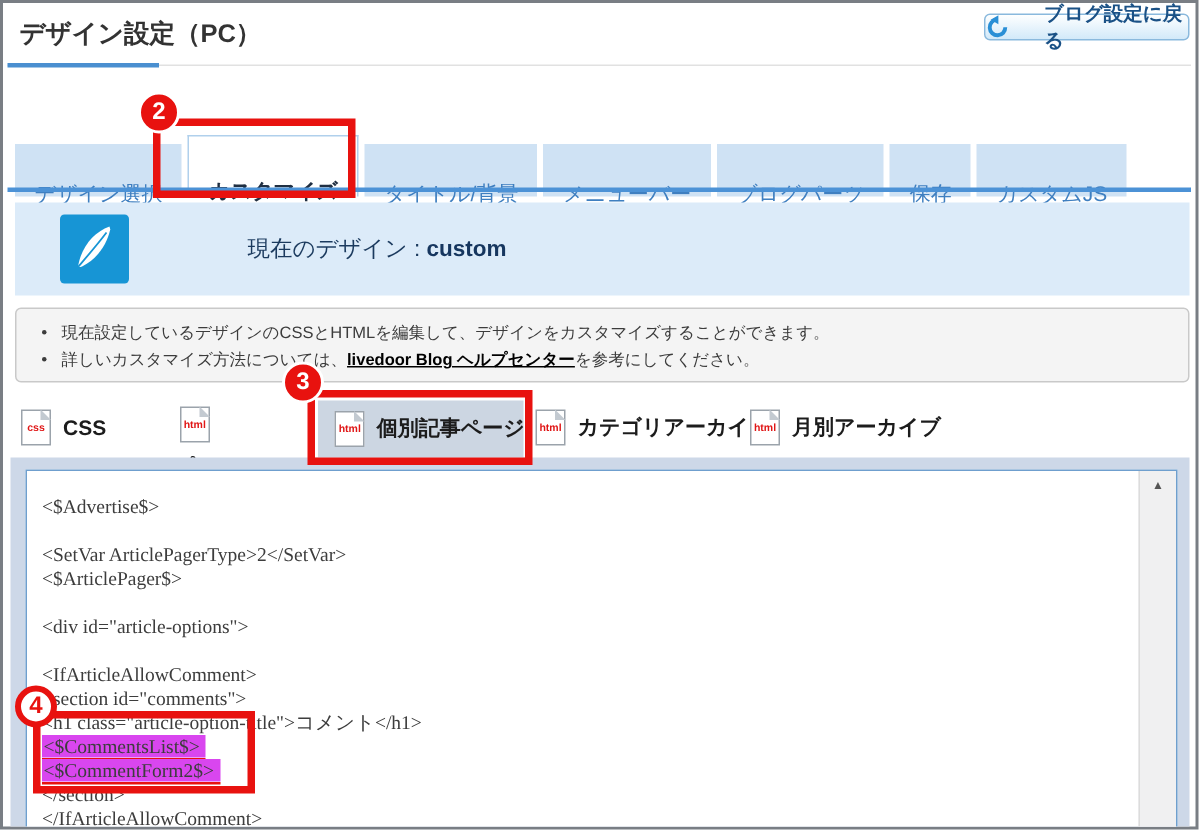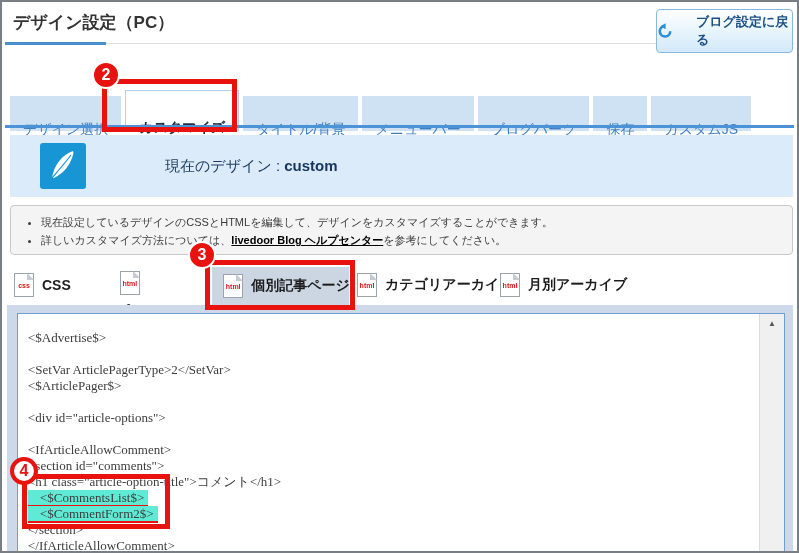--- a/index.html
+++ b/index.html
@@ -4,21 +4,21 @@
 <style>
   * { box-sizing: border-box; margin: 0; padding: 0; }
   html,body { width:799px; height:553px; }
   body { font-family: "Liberation Sans","DejaVu Sans",sans-serif; background:#fff; }
   .page { position:relative; width:799px; height:553px; border:2px solid #797e84; background:#fff; overflow:hidden; }
 
   
   .page-title { position:absolute; left:11px; top:9px; font-size:17px; font-weight:bold; color:#333; }
   .title-rule-blue { position:absolute; left:3px; top:40px; width:101px; height:3px; background:#4a8fd0; }
   .title-rule-gray { position:absolute; left:3px; right:3px; top:41px; height:1px; background:#e1e1e1; }
-  .back-btn { position:absolute; left:654px; top:7px; width:137px; height:44px; border:1px solid #8ab9dd; border-radius:4px;
+  .back-btn { position:absolute; left:654px; top:7px; width:137px; height:18px; border:1px solid #8ab9dd; border-radius:4px;
     background:linear-gradient(#feffff,#d2e9f9); display:flex; align-items:center; justify-content:center; gap:23px;
     font-size:13px; font-weight:bold; color:#1a5186; cursor:pointer; }
   .back-icon { width:16px; height:16px; display:inline-block; }
 
   
   .tabs { position:absolute; left:8px; top:88px; display:flex; gap:4px; align-items:flex-end; }
   .tab { height:35px; line-height:35px; padding:16px 13px; background:#cfe2f4; color:#3f7fc0; font-size:14px; cursor:pointer; white-space:nowrap;text-align:center; }
   .tab.active { height:41px; line-height:41px; background:#fff; border:1px solid #b0d0ec; border-bottom:0; font-weight:bold; color:#202f42; }
   .tabs-underline { position:absolute; left:3px; right:3px; top:123px; height:3px; background:#4c92d6; }
 
@@ -42,21 +42,21 @@
     border-bottom:7px solid #c3cad1; border-right:7px solid transparent; }
   .doc-icon span { position:absolute; left:0; right:0; top:8px; text-align:center; font-size:7px; font-weight:bold; color:#e01616; letter-spacing:0; }
   .file-selected-bg { position:absolute; left:210px; top:2px; width:137px; height:38px; background:#ccd6e2; }
   .file-selected-bg .file-item { position:absolute; left:0; top:5px; width:149px; justify-content:center; }
 
   
   .code-wrap { position:absolute; left:5px; right:4px; top:303px; bottom:-4px; background:#cdd8e8; }
   .code-box { position:absolute; left:10px; right:8px; top:8px; bottom:-2px; background:#fff; border:1px solid #6f9fce; cursor:text; }
   .code-text { position:absolute; left:10px; top:16px; right:30px; font-size:13px; color:#3d3d3d; }
   .code-line { height:16px; line-height:16px; white-space:pre;font-family:Liberation Serif, serif; }
-  .hl { background:#5eead4; box-shadow:0 2px 0 #e8120f; padding:0 4px 0 12px; }
+  .hl { background:#d946ef; box-shadow:0 2px 0 #e8120f; padding:0 4px 0 1px; }
   .vscroll { position:absolute; right:0; top:0; bottom:0; width:25px; background:#f0f0f1; border-left:1px solid #dcdcdc; cursor:default; }
   .vscroll .up { height:19px; text-align:center; font-size:8px; color:#555; padding-top:5px; cursor:pointer; }
 
   
   .ann-rect { position:absolute; border:5px solid #e8120f; z-index:10; pointer-events:none; }
   .rect2 { left:100px; top:77px; width:135px; height:53px; }
   .rect3 { left:203px; top:258px; width:150px; height:50px; }
   .rect4 { left:20px; top:472px; width:148px; height:55px; }
   .badge { position:absolute; width:28px; height:28px; border-radius:50%; z-index:11; display:flex; align-items:center; justify-content:center;
     font-size:16px; font-weight:bold; }

